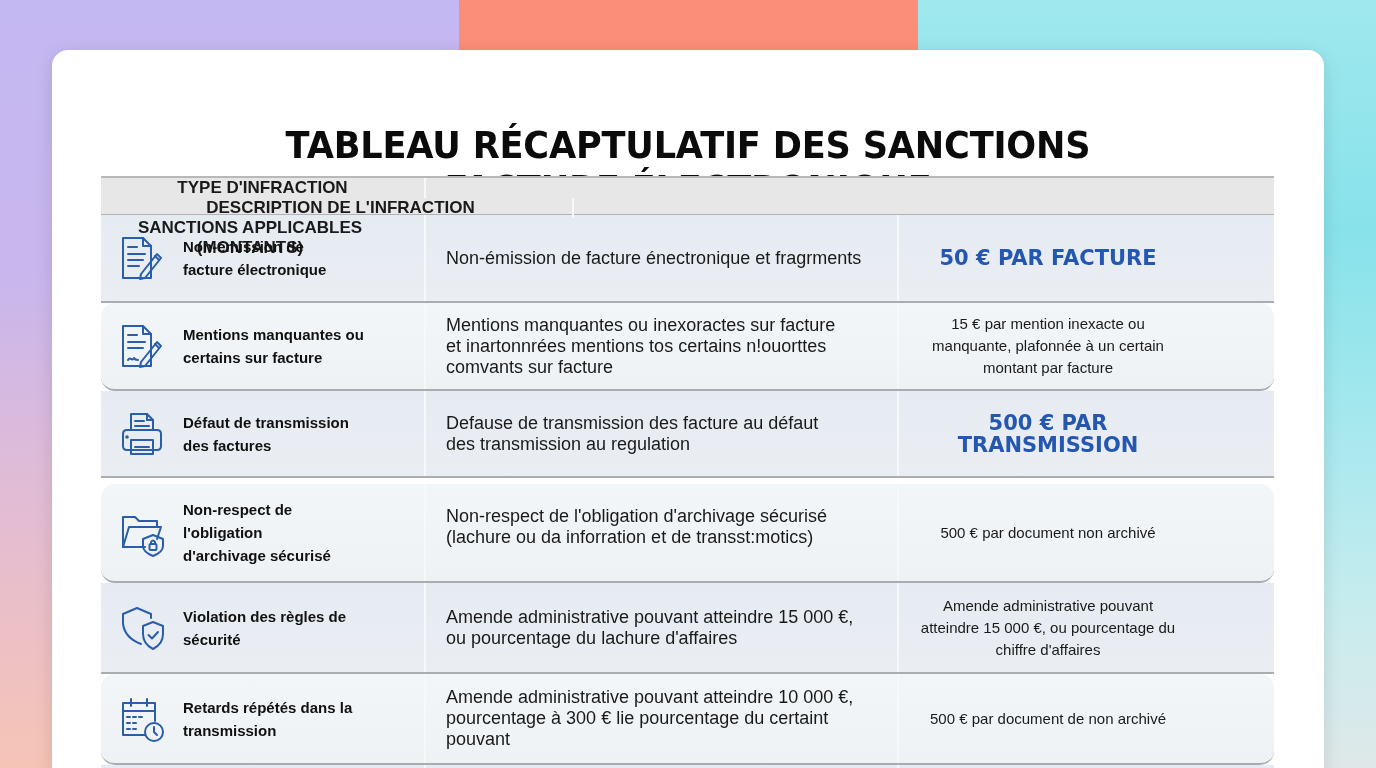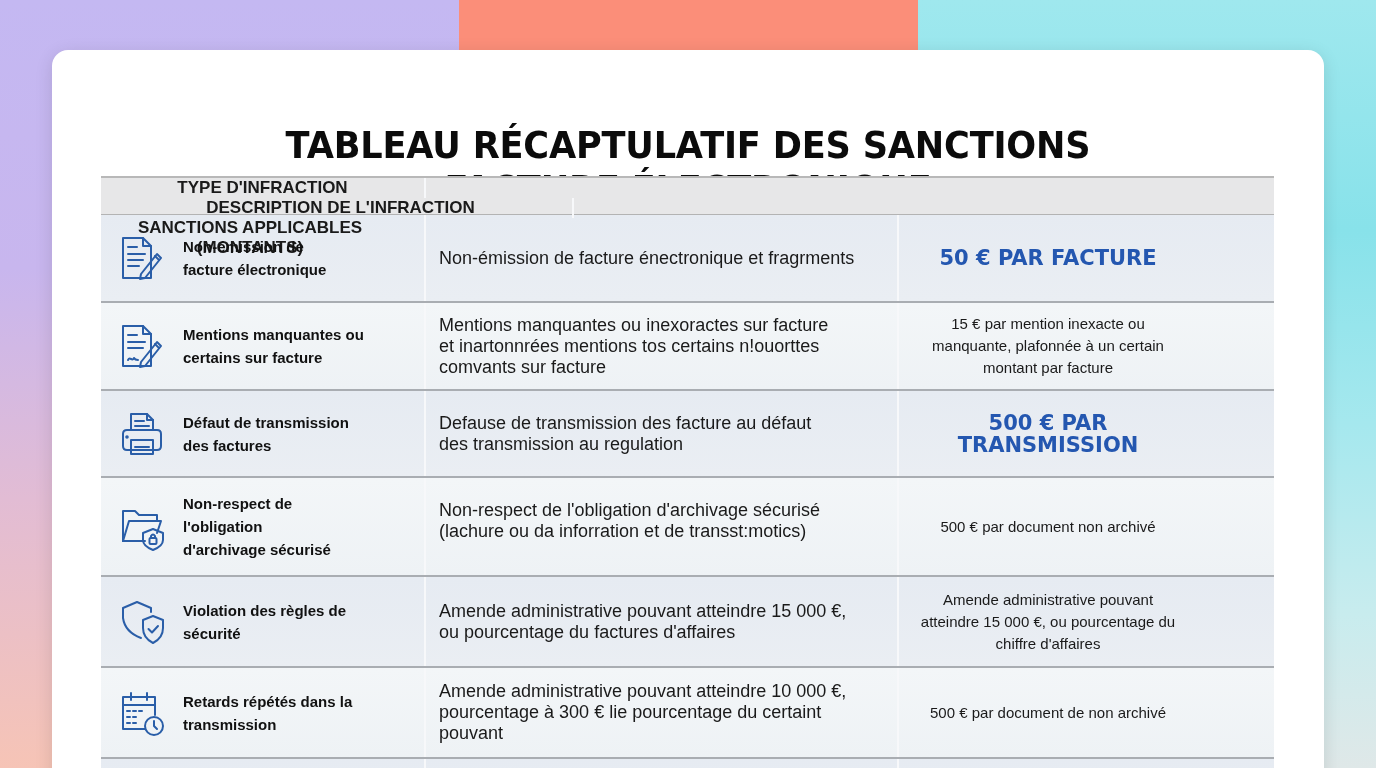--- a/index.html
+++ b/index.html
@@ -37,24 +37,24 @@
   }
   .table {
     position: absolute; left: 49px; top: 126px; width: 1173px;
     border-top: 2px solid #b8b8b8;
   }
   .row {
     display: flex; border-bottom: 2px solid #a9adb2;
   }
   .row.header { background: #e7e7e8; height: 36px; border-bottom: 1px solid #b3b3b3; flex-direction: column; }
   .row.alt { background: linear-gradient(180deg, #e6ebf2 0%, #eaeef3 100%); }
-  .row.light { background: linear-gradient(180deg, #f3f6f8 0%, #eef2f5 100%); }
+  .row.light { background: linear-gradient(180deg, #f3f6f8 0%, #eef2f5 100%); border-radius: 14px; }
   .cell { display: flex; align-items: center; box-sizing: border-box; }
   .c1 { width: 325px; border-right: 2px solid #f7f8fa; }
-  .c2 { width: 473px; border-right: 2px solid #f7f8fa; padding-left: 13px; }
+  .c2 { width: 473px; border-right: 2px solid #f7f8fa; padding-left: 20px; }
   .c3 { width: 298px; justify-content: center; text-align: center; }
   .header .cell { justify-content: center; font-weight: 700; font-size: 17px; color: #1a1a1a; }
   .header .c2 { padding-left: 8px; }
   .icon { width: 48px; margin-left: 17px; margin-right: 17px; display: flex; align-items: center; justify-content: center; }
   .icon svg { display: block; }
   .type-label { font-weight: 700; font-size: 15px; line-height: 23px; color: #111; }
   .desc { font-size: 18px; line-height: 21px; color: #1a1a1a; }
   .sanction { font-size: 15px; line-height: 22px; color: #1a1a1a; padding: 0 10px; }
   .sanction.big {
     font-weight: 700; font-size: 21px; color: #2457b0;
@@ -170,21 +170,21 @@
         <div class="desc">
           <div>Defause de transmission des facture au défaut</div>
           <div>des transmission au regulation</div>
         </div>
       </div>
       <div class="cell c3">
         <div class="sanction big">500 € PAR TRANSMISSION</div>
       </div>
     </div>
 
-    <div class="row light" style="height:97px;">
+    <div class="row light" style="height:97px;margin-top:6px;">
       <div class="cell c1">
         <div class="icon">
           <svg width="46" height="48" viewBox="0 0 46 48" fill="none" stroke="#2a5ea8" stroke-width="2" stroke-linecap="round" stroke-linejoin="round">
             <path d="M4 38 V8 H16 L20 12 H38 V18"></path>
             <path d="M4 38 L10 18 H42 L38 30"></path>
             <path d="M4 38 H26"></path>
             <path d="M34 26 L44 30 V37 Q44 43 34 47 Q24 43 24 37 V30 Z"></path>
             <rect x="30.5" y="35" width="7" height="6" rx="1"></rect>
             <path d="M32 35 V33 Q34 30 36 33 V35"></path>
           </svg>
@@ -216,21 +216,21 @@
           </svg>
         </div>
         <div class="type-label">
           <div>Violation des règles de</div>
           <div>sécurité</div>
         </div>
       </div>
       <div class="cell c2">
         <div class="desc">
           <div>Amende administrative pouvant atteindre 15 000 €,</div>
-          <div>ou pourcentage du factures d'affaires</div>
+          <div>ou pourcentage du lachure d'affaires</div>
         </div>
       </div>
       <div class="cell c3">
         <div class="sanction">
           <div>Amende administrative pouvant</div>
           <div>atteindre 15 000 €, ou pourcentage du</div>
           <div>chiffre d'affaires</div>
         </div>
       </div>
     </div>

